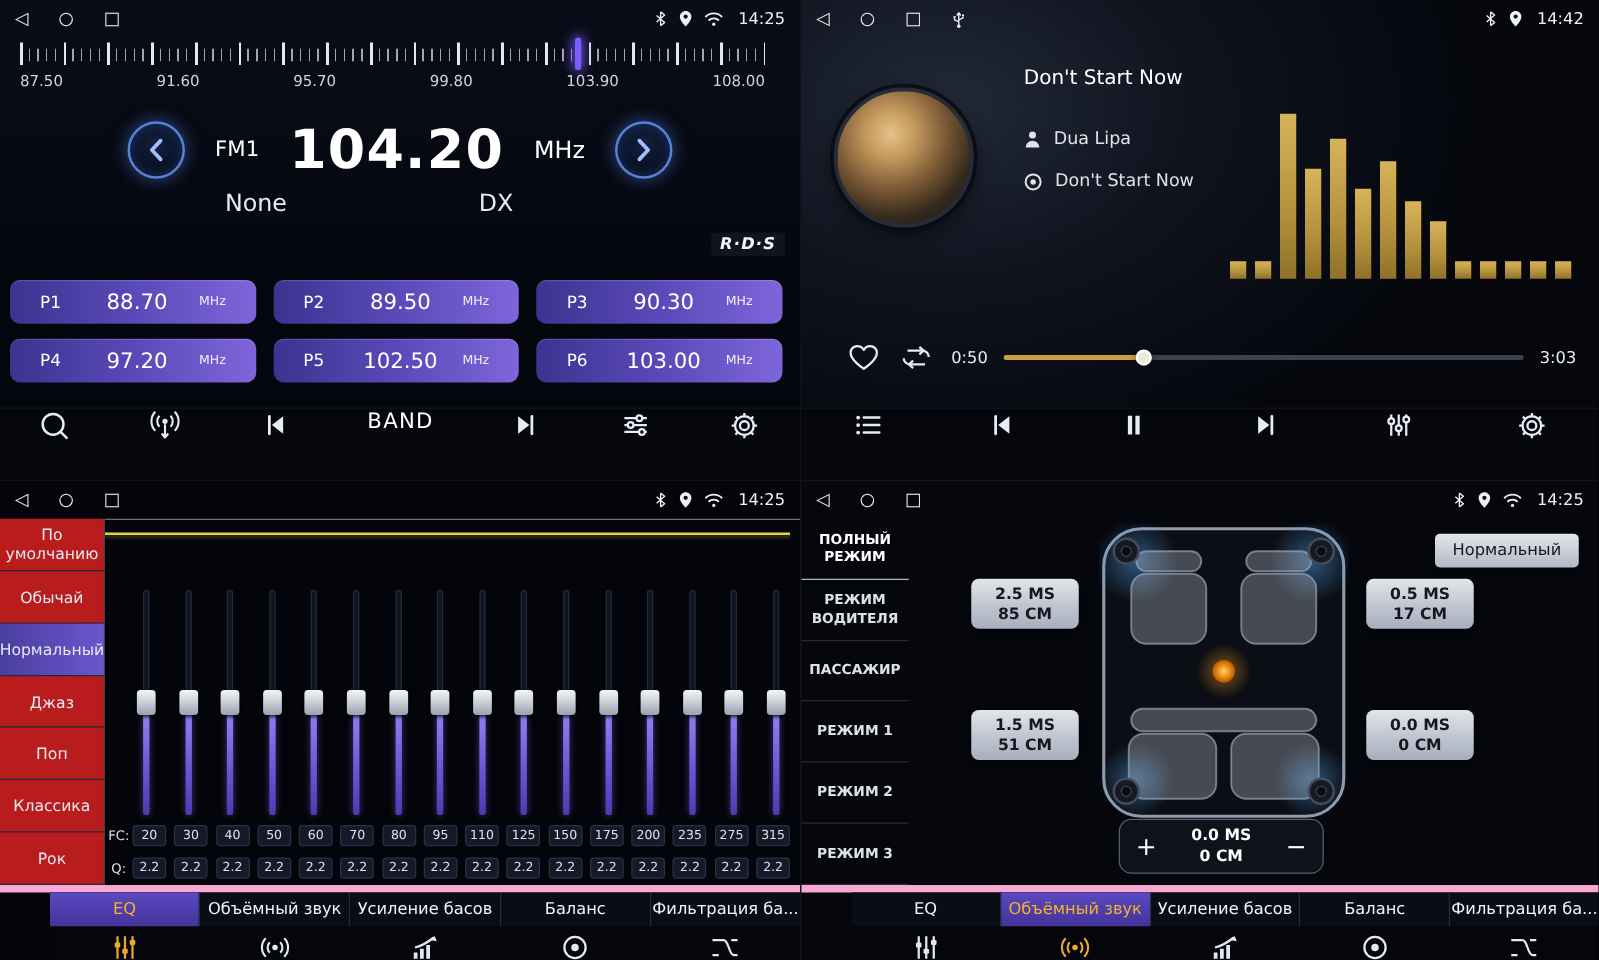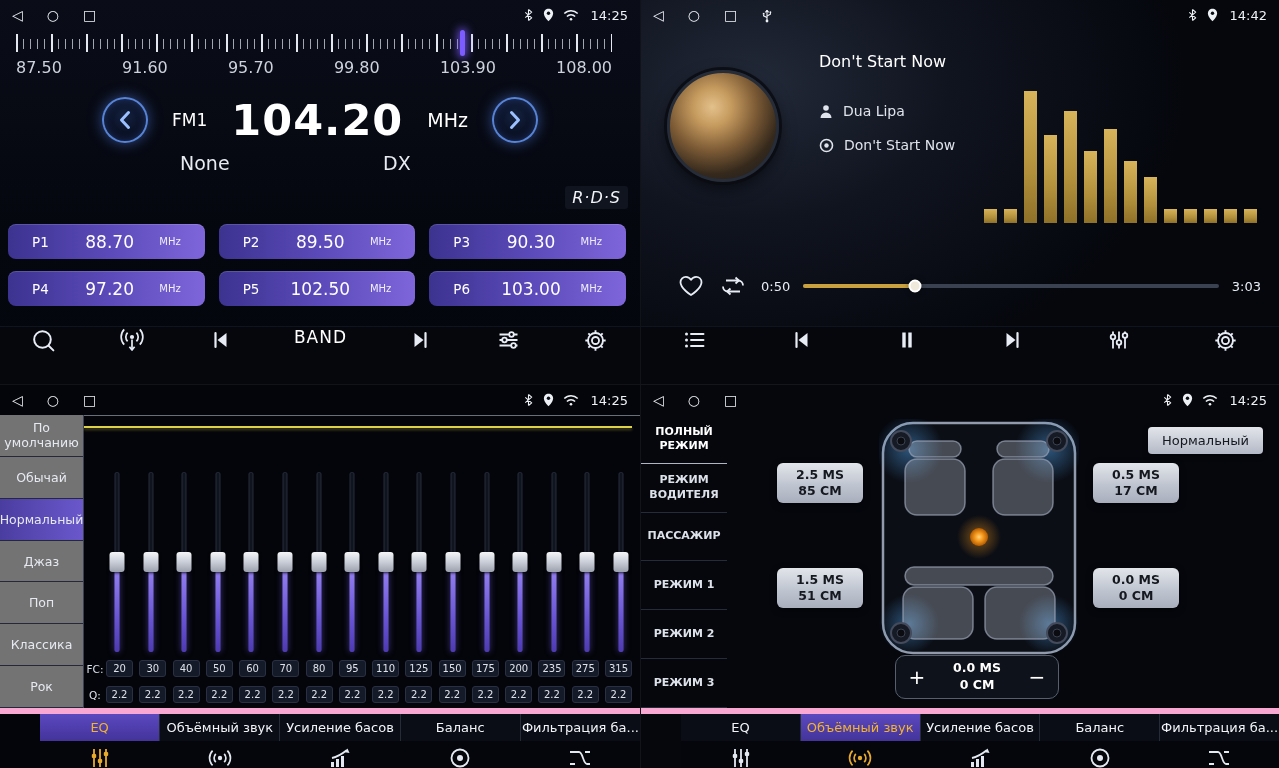--- a/index.html
+++ b/index.html
@@ -14,30 +14,30 @@
   .nav-ic{cursor:pointer;line-height:1;}
   .sys-icons{display:flex;gap:9px;align-items:center;color:#eef1f6;}
   .status-time{font-size:13px;margin-left:3px;}
 
   
   .radio{background:linear-gradient(180deg,#0a0d18 0%,#05070f 60%,#04060c 100%);}
   .freq-scale{position:relative;height:48px;margin:0 16px;}
   .ticks-minor{position:absolute;top:9px;left:0;right:12px;height:10px;background-image:repeating-linear-gradient(90deg,rgba(225,231,242,.7) 0 1px,transparent 1px 7px);}
   .ticks-major{position:absolute;top:4px;left:0;right:12px;height:18px;background-image:repeating-linear-gradient(90deg,rgba(240,244,250,.95) 0 2px,transparent 2px 35px);}
   .freq-pointer{position:absolute;top:0;width:5px;height:26px;border-radius:3px;background:#7d5cff;box-shadow:0 0 9px 2px rgba(125,92,255,.8);cursor:pointer;}
-  .scale-labels{position:absolute;top:28px;left:0;right:12px;display:flex;justify-content:space-between;color:#cdd2dd;font-size:16px;}
+  .scale-labels{position:absolute;top:28px;left:0;right:12px;display:flex;justify-content:space-between;color:#cdd2dd;font-size:12px;}
   .tuner-row{display:flex;align-items:center;justify-content:center;gap:24px;margin-top:16px;height:52px;}
   .circle-btn{width:46px;height:46px;border-radius:50%;border:2px solid rgba(96,144,235,.9);background:radial-gradient(circle at 50% 40%,#142140,#070c1c 72%);display:flex;align-items:center;justify-content:center;box-shadow:0 0 14px rgba(80,130,235,.55), inset 0 0 9px rgba(80,130,235,.35);cursor:pointer;flex:none;}
   .band-label{font-size:17px;color:#fff;}
   .freq-big{font-size:43px;color:#fff;font-weight:bold;letter-spacing:1px;}
   .unit-label{font-size:19px;color:#fff;}
   .tuner-sub{position:relative;height:22px;margin-top:6px;color:#e8ebf2;font-size:19px;text-align:right;}
   .sub-none{position:absolute;left:180px;}
   .sub-dx{position:absolute;left:383px;}
-  .rds-badge{position:absolute;right:12px;top:186px;color:#f2f4f8;font-size:16px;font-style:italic;font-weight:normal;letter-spacing:1px;background:#10141f;border-radius:3px;padding:2px 7px;}
+  .rds-badge{position:absolute;right:12px;top:186px;color:#f2f4f8;font-size:13px;font-style:italic;font-weight:bold;letter-spacing:1px;background:#10141f;border-radius:3px;padding:2px 7px;}
   .presets{display:grid;grid-template-columns:repeat(3,1fr);gap:12px 14px;margin:50px 14px 0 8px;}
   .preset{height:35px;border-radius:8px;background:linear-gradient(90deg,#3c3390 0%,#5a49b8 50%,#7e66da 100%);display:flex;align-items:center;padding:0 24px;color:#fff;cursor:pointer;box-shadow:inset 0 1px 0 rgba(255,255,255,.15);}
   .p-label{font-size:13.5px;width:28px;}
   .p-freq{flex:1;text-align:center;font-size:17px;}
   .p-unit{font-size:10px;opacity:.9;}
   .toolbar{position:absolute;left:0;right:0;bottom:0;height:58px;background:#05070d;display:flex;align-items:flex-start;justify-content:space-around;color:#e8ecf4;border-top:1px solid #10141e;}
   .tb-item{display:flex;align-items:center;justify-content:center;cursor:pointer;color:#e8ecf4;}
   .band-btn{font-size:17px;letter-spacing:1px;color:#fff;}
 
   
@@ -50,21 +50,21 @@
   .spectrum{position:absolute;right:22px;top:88px;height:135px;display:flex;align-items:flex-end;gap:7px;}
   .sbar{width:13px;background:linear-gradient(180deg,#d7b45a 0%,#b3913c 60%,#8f7128 100%);}
   .controls{position:absolute;left:36px;right:18px;top:273px;display:flex;align-items:center;gap:13px;color:#fff;}
   .time-label{font-size:13px;color:#e8ecf4;}
   .progress{flex:1;position:relative;height:4px;background:#3a4150;border-radius:2px;cursor:pointer;}
   .progress-fill{height:100%;background:#c9a23f;border-radius:2px;}
   .progress-thumb{position:absolute;top:50%;transform:translate(-50%,-50%);width:13px;height:13px;border-radius:50%;background:#efe9dc;border:2px solid #fff;box-shadow:0 0 5px rgba(0,0,0,.5);}
 
   
   .eqq{background:#04050a;border-top:1px solid rgba(255,255,255,.06);}
-  .eq-sidebar{position:absolute;left:0;top:30px;bottom:60px;width:84px;border-right:1px solid #3a4150;display:flex;flex-direction:column;background:#737373;}
+  .eq-sidebar{position:absolute;left:0;top:30px;bottom:60px;width:84px;border-right:1px solid #3a4150;display:flex;flex-direction:column;background:#b91c1c;}
   .eq-side-item{flex:1;display:flex;align-items:center;justify-content:center;text-align:center;color:#e6e9f0;font-size:12.5px;line-height:1.2;border-bottom:1px solid #23283a;padding:2px 3px;cursor:pointer;}
   .eq-side-item.selected{background:linear-gradient(90deg,#4a3da0,#6a58cc);}
   .eq-main{position:absolute;left:84px;right:0;top:30px;bottom:60px;border-top:1px solid rgba(190,197,210,.55);}
   .eq-yellow-line{position:absolute;left:0;right:8px;top:10px;height:2px;background:#ded24b;box-shadow:0 2px 3px rgba(222,210,75,.35);}
   .db-scale{position:absolute;left:4px;top:50px;height:190px;display:flex;flex-direction:column;justify-content:space-between;color:#d3d8e2;font-size:11px;}
   .eq-bands{position:absolute;left:22px;right:8px;top:56px;height:180px;display:flex;justify-content:space-between;}
   .eq-band{position:relative;width:22px;flex:none;cursor:pointer;}
   .eq-track{position:absolute;left:50%;transform:translateX(-50%);top:0;bottom:0;width:5px;background:#10141f;border:1px solid #262c3c;border-radius:2px;}
   .eq-fill{position:absolute;left:-1px;right:-1px;bottom:-1px;background:linear-gradient(180deg,#9a86f5 0%,#6a55d5 60%,#4d3ab2 100%);border-radius:2px;box-shadow:0 0 6px rgba(122,100,240,.5);}
   .eq-thumb{position:absolute;left:50%;transform:translateX(-50%);width:15px;height:20px;border-radius:3px;background:linear-gradient(180deg,#f4f5f7 0%,#c9ced8 50%,#9ba1ad 100%);box-shadow:0 1px 3px rgba(0,0,0,.8);cursor:grab;}

